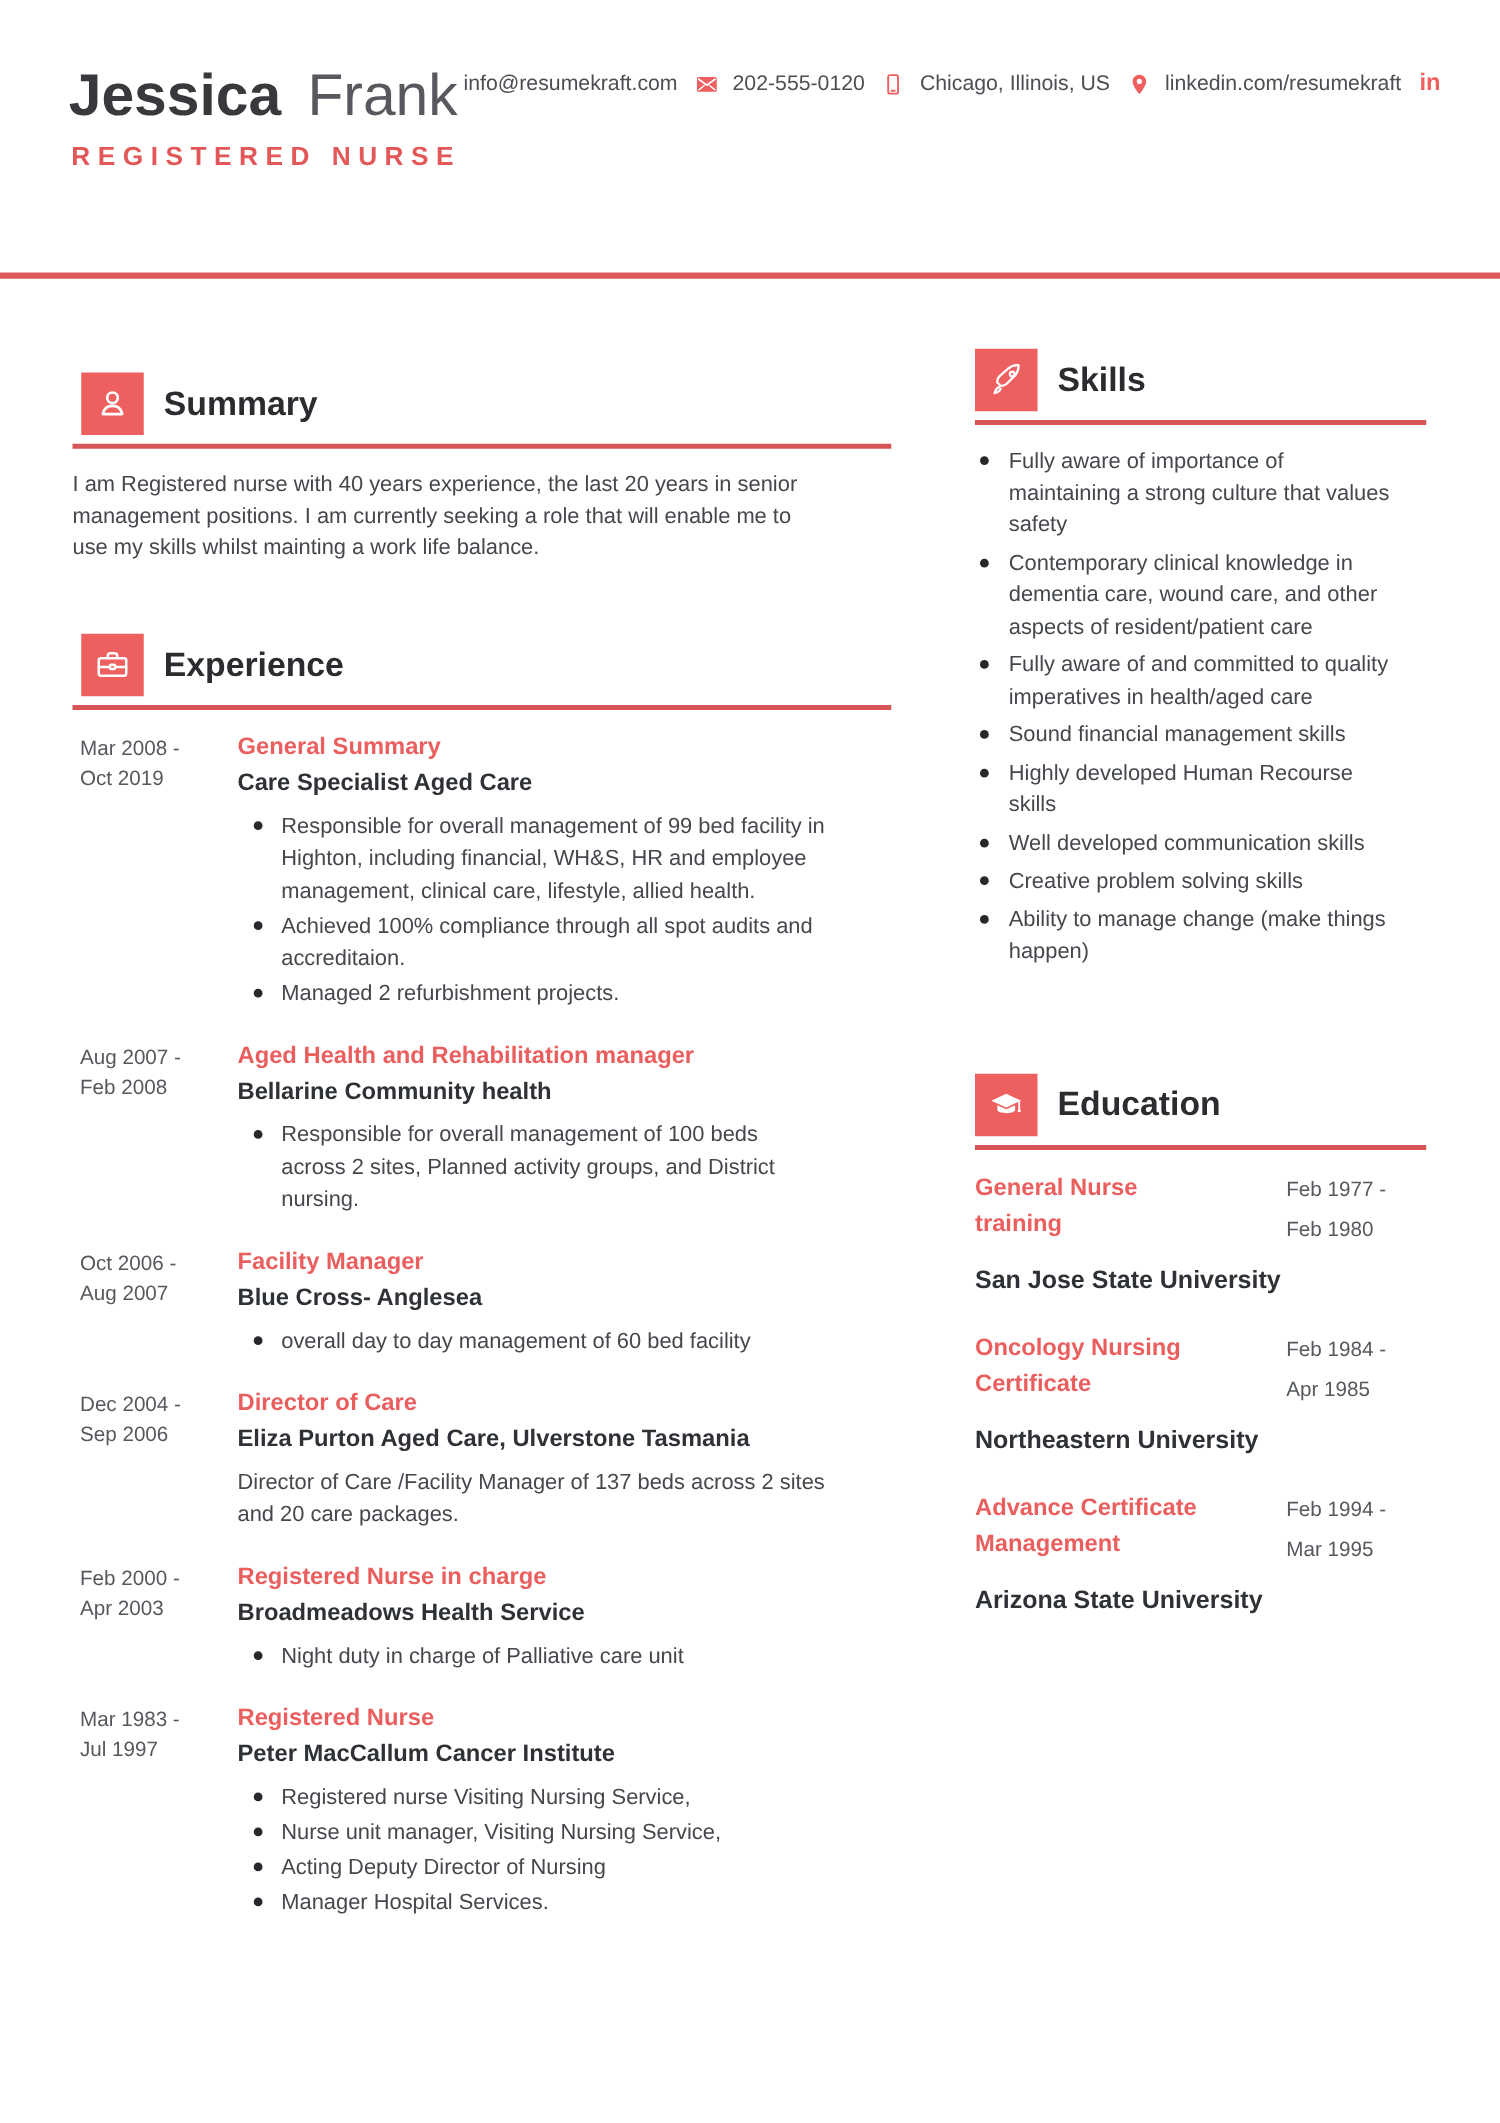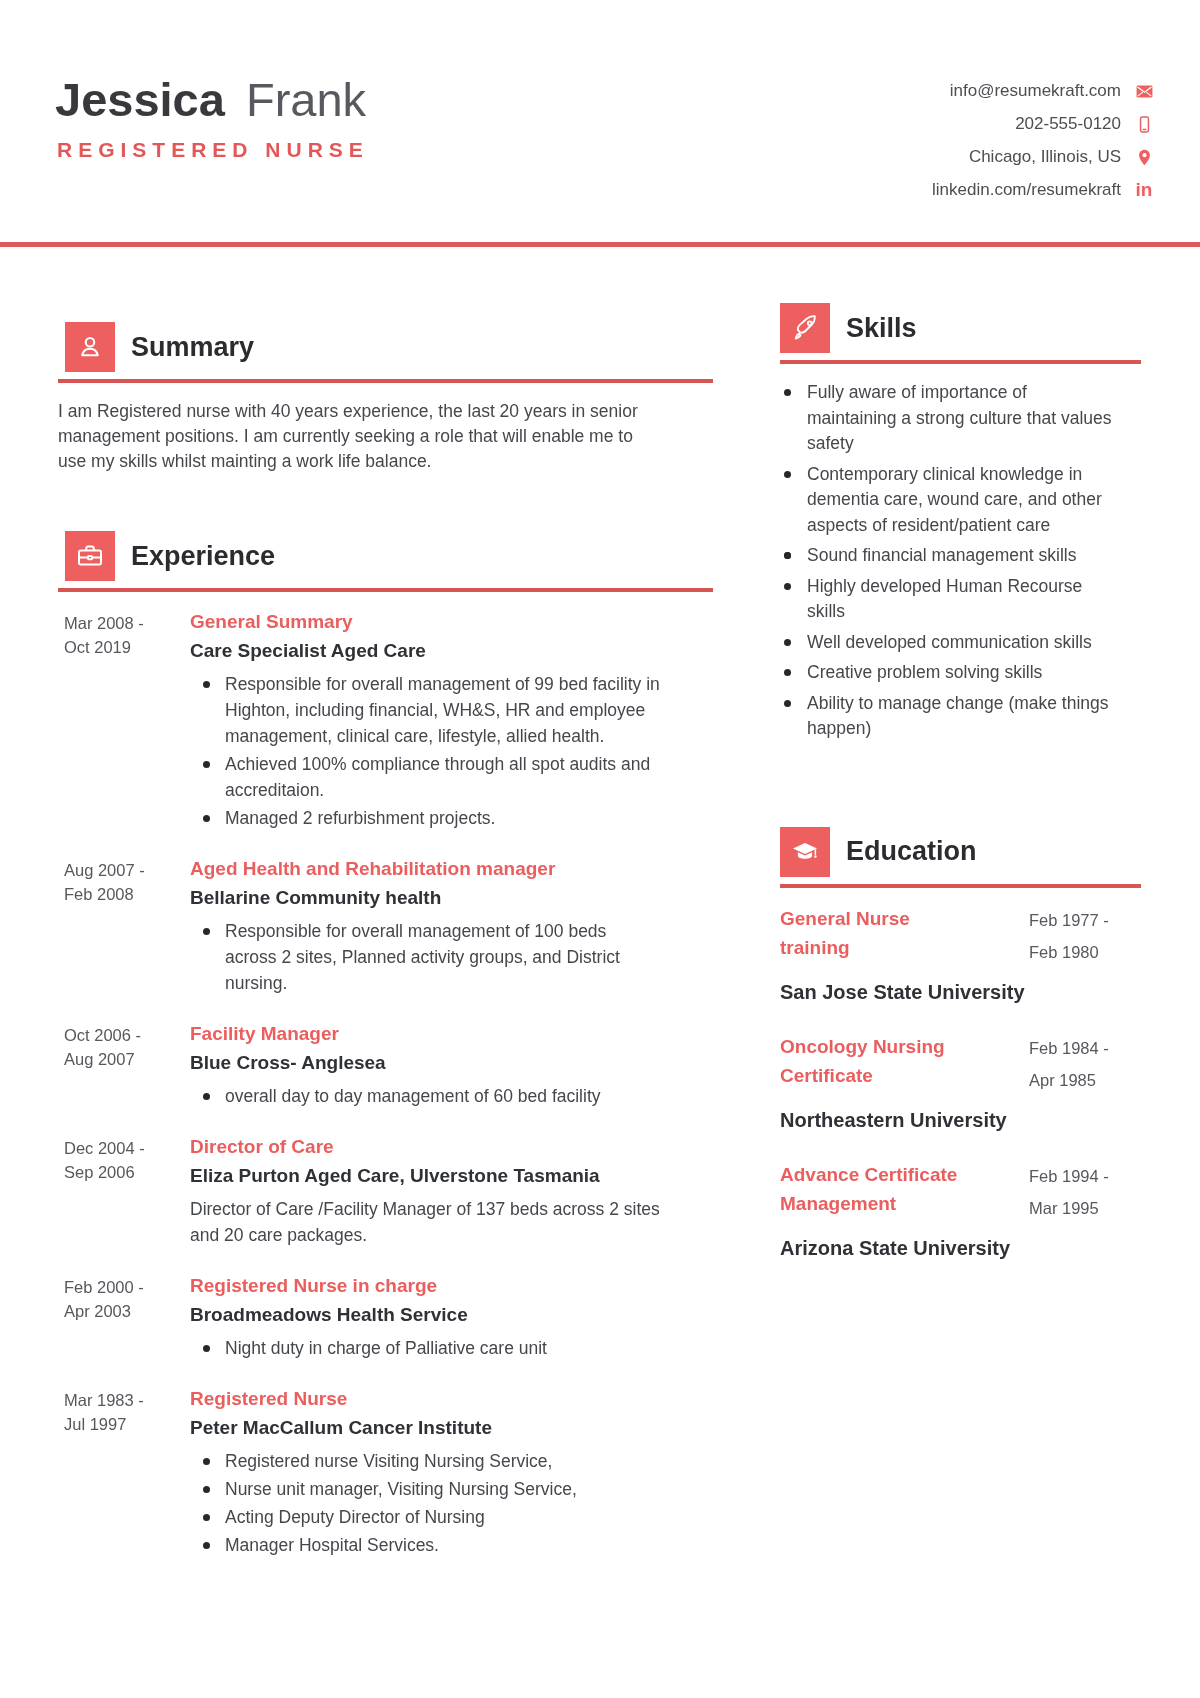--- a/index.html
+++ b/index.html
@@ -1,28 +1,28 @@
 <!DOCTYPE html>
 <html><head>
 <meta charset="utf-8">
 <style>
   html,body{margin:0;padding:0;}
   body{
     width:1200px;height:1698px;position:relative;background:#ffffff;
     font-family:"Liberation Sans","DejaVu Sans",sans-serif;
     -webkit-font-smoothing:antialiased;overflow:hidden;
   }
-  .page{position:absolute;inset:0;margin-top:24px;}
+  .page{position:absolute;inset:0;}
 
   
   .name{position:absolute;left:55px;top:48px;font-size:47px;line-height:56px;white-space:nowrap;}
   .name .fn{font-weight:700;color:#38393c;}
   .name .ln{font-weight:400;color:#57595e;margin-left:8px;}
   .role{position:absolute;left:57px;top:114px;font-size:21px;font-weight:700;letter-spacing:6px;color:#e25757;}
-  .contact{position:absolute;right:46px;top:56px;display:flex;flex-direction:column;gap:11px;align-items:flex-end;}
+  .contact{position:absolute;right:46px;top:56px;display:flex;flex-direction:row;gap:11px;align-items:flex-end;}
   .crow{display:flex;align-items:center;height:22px;}
   .ctext{font-size:17px;color:#4b4e53;}
   .cicon{width:20px;height:20px;margin-left:13px;display:flex;align-items:center;justify-content:center;flex:none;}
   .cicon svg{width:19px;height:19px;display:block;}
   .in-badge{font-size:19px;font-weight:800;color:#ee5f5f;line-height:20px;}
   .top-rule{position:absolute;left:0;top:218px;width:1200px;height:5px;background:#dc5a5a;}
 
   
   .col-left{position:absolute;left:58px;top:298px;width:655px;}
   .col-right{position:absolute;left:780px;top:279px;width:361px;}
@@ -269,21 +269,21 @@
         <h2 class="sec-title">Skills</h2>
       </div>
       <div class="sec-rule"></div>
 
       <ul class="bullets skills-list">
 
           <li><span class="dot"></span><span>Fully aware of importance of maintaining a strong culture that values safety</span></li>
 
           <li><span class="dot"></span><span>Contemporary clinical knowledge in dementia care, wound care, and other aspects of resident/patient care</span></li>
 
-          <li><span class="dot"></span></li>
+          <li><span class="dot"></span><span>Fully aware of and committed to quality imperatives in health/aged care</span></li>
 
           <li><span class="dot"></span><span>Sound financial management skills</span></li>
 
           <li><span class="dot"></span><span>Highly developed Human Recourse skills</span></li>
 
           <li><span class="dot"></span><span>Well developed communication skills</span></li>
 
           <li><span class="dot"></span><span>Creative problem solving skills</span></li>
 
           <li><span class="dot"></span><span>Ability to manage change (make things happen)</span></li>

